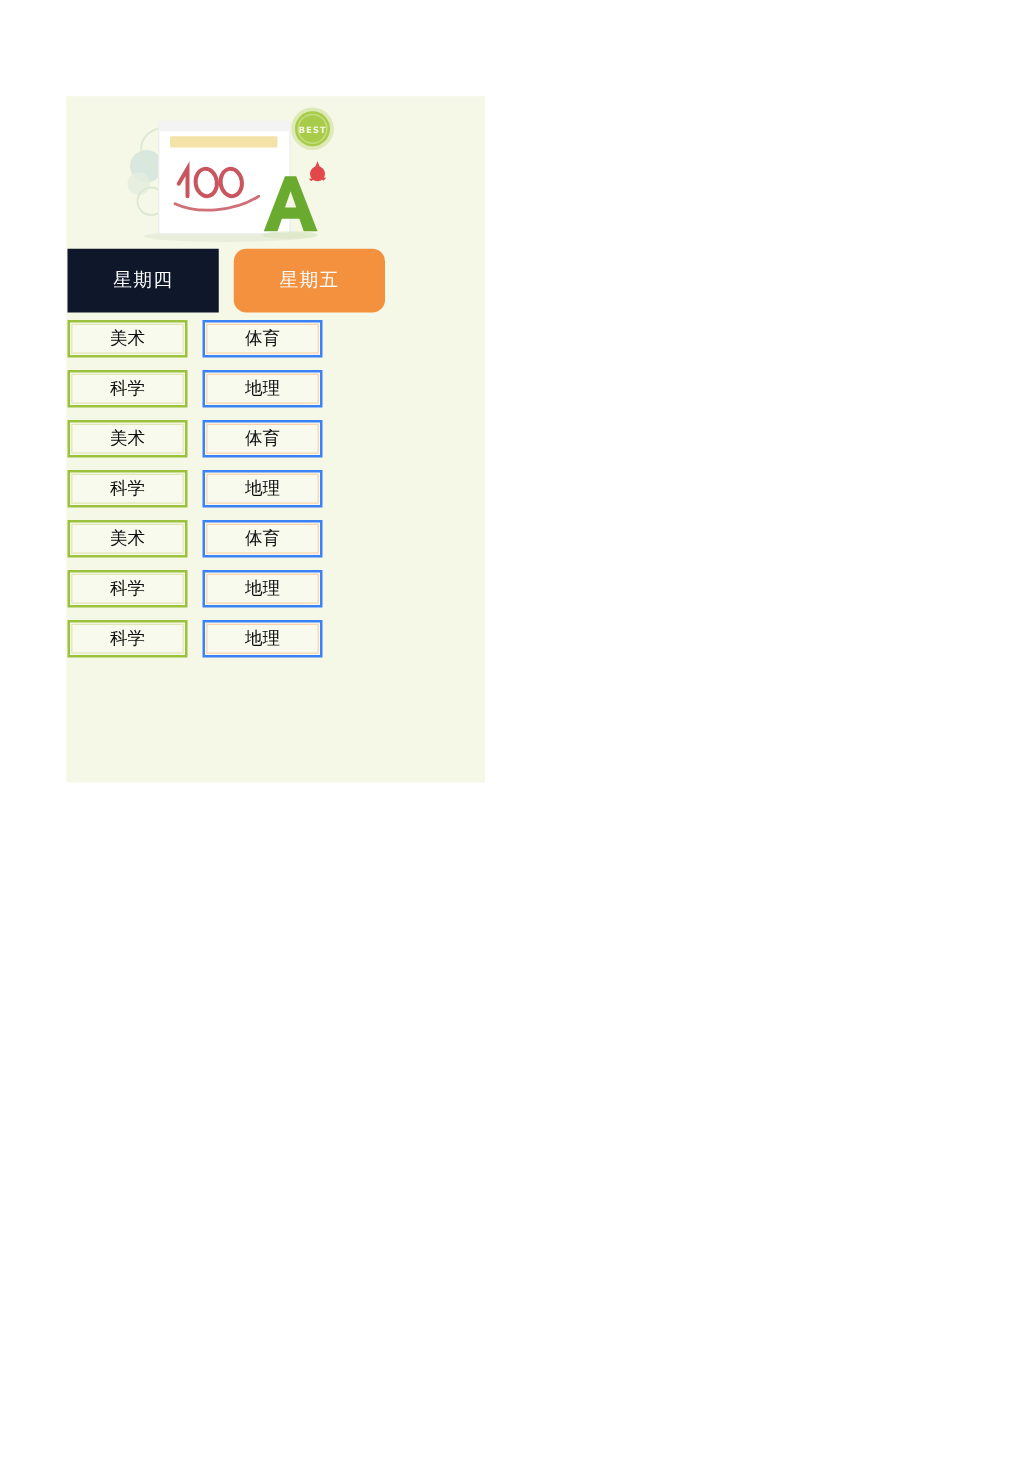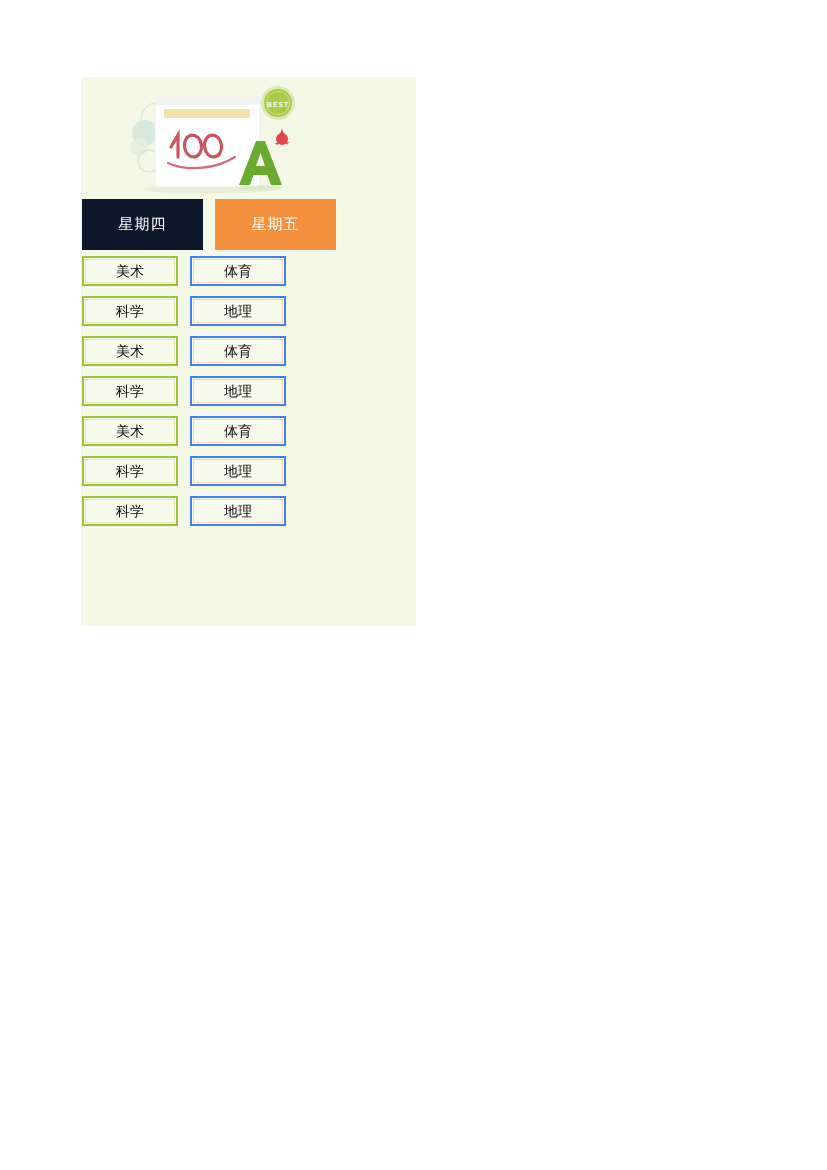--- a/index.html
+++ b/index.html
@@ -11,21 +11,21 @@
     width: 827px;
     height: 1170px;
     position: relative;
     font-family: "DejaVu Sans", "Liberation Sans", sans-serif;
     overflow: hidden;
   }
 
   
   #schedule-panel {
     position: absolute;
-    left: 81px;
+    left: 53px;
     top: 77px;
     width: 335px;
     height: 549px;
     background: #f5f8e6;
   }
 
   
   #illustration {
     position: absolute;
     left: 42px;
@@ -51,21 +51,21 @@
     width: 121px;
     height: 51px;
     line-height: 51px;
     text-align: center;
     color: #ffffff;
     font-size: 15px;
     letter-spacing: 1px;
     box-sizing: border-box;
   }
   .col-head.green  { background: #0f172a; }
-  .col-head.orange { background: #f4913e; }
+  .col-head.orange { background: #f4913e; border-radius: 10px; }
 
   .body-rows { display: block; }
   .data-row {
     display: flex;
     gap: 12px;
     margin-bottom: 10px;
   }
   .cell {
     width: 96px;
     height: 30px;

